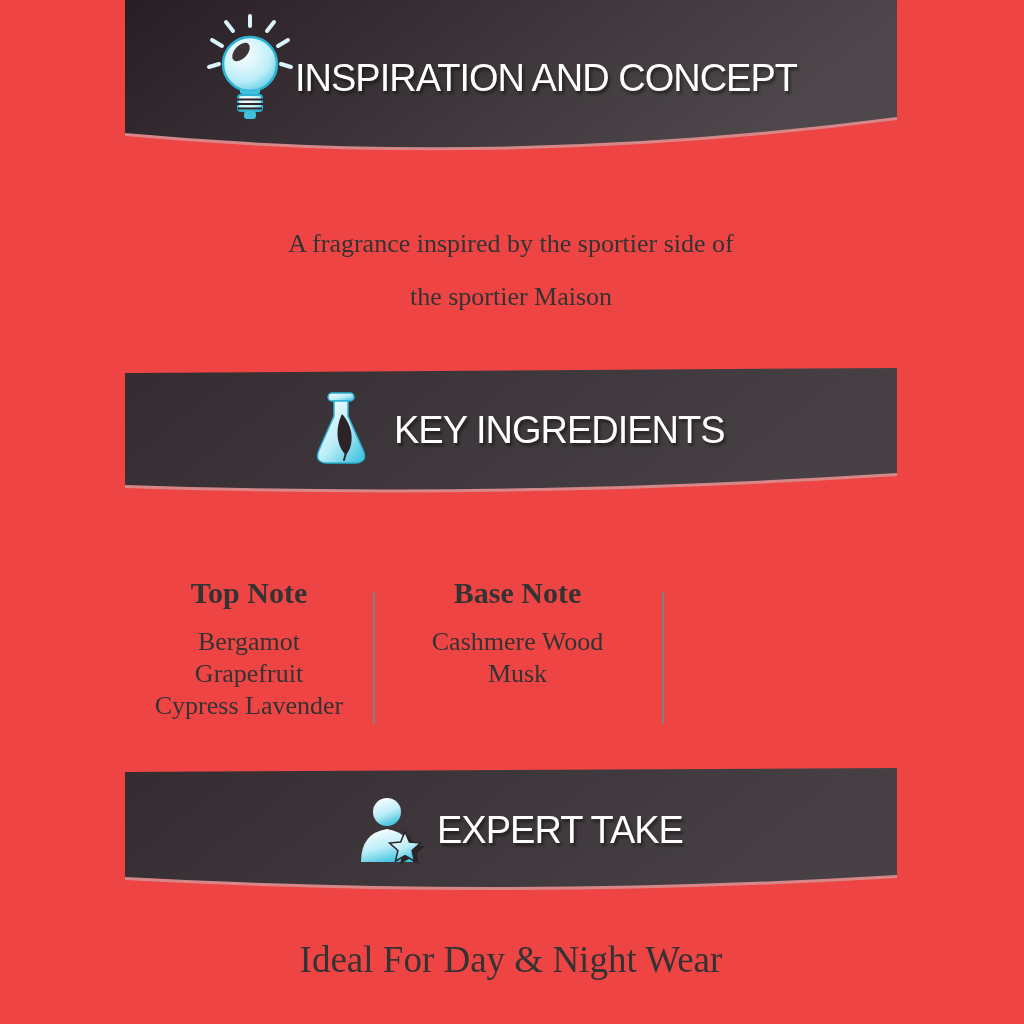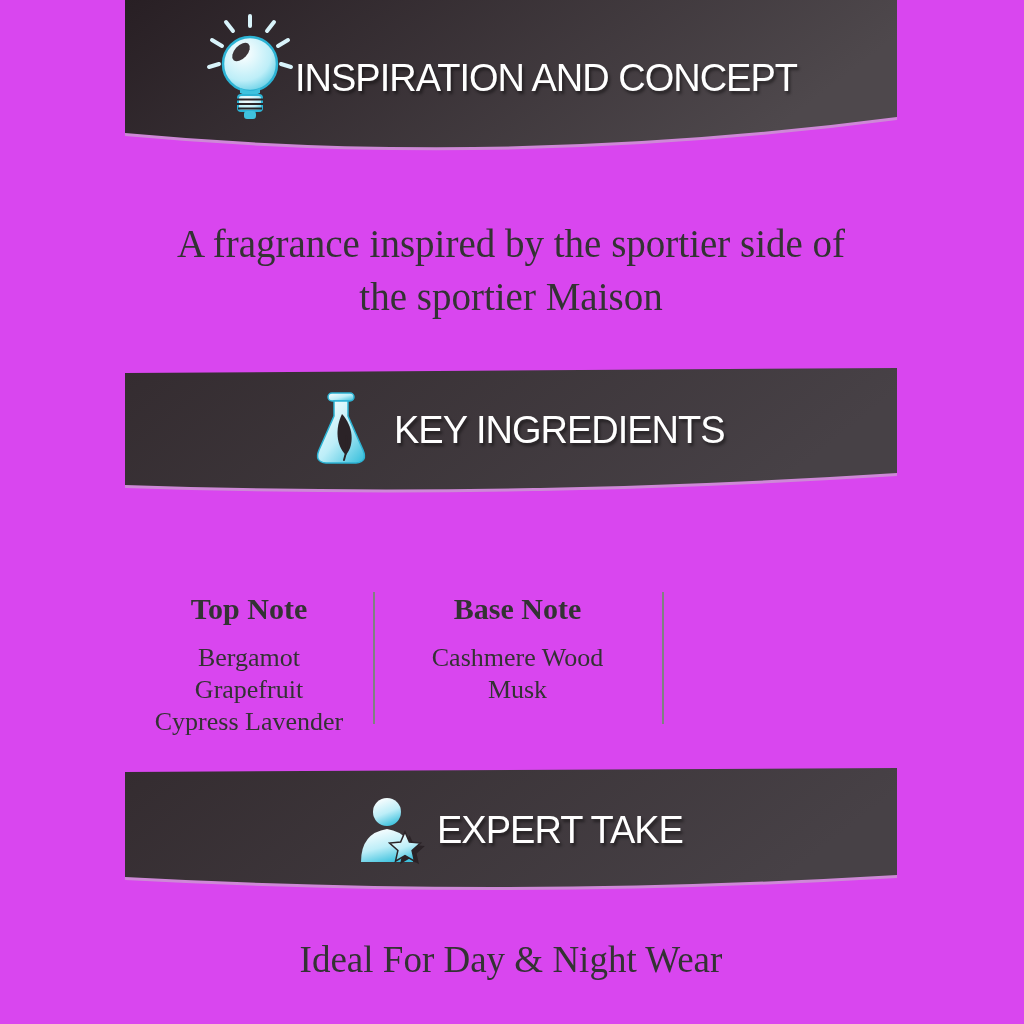--- a/index.html
+++ b/index.html
@@ -1,47 +1,46 @@
 <!DOCTYPE html>
 <html style="--banner-dark-left: #281f24; --banner-dark-right: #4e484c; --banner-mid-left: #342c30; --banner-mid-right: #474146; --curve-shadow: #c4c0c2; --icon-cyan: #3fc2de; --icon-cyan-deep: #2cb3d4; --icon-cyan-light: #bdeef8; --icon-dark: #2b2327; --heading-white: #ffffff; --text-dark: #333333; --divider-gray: #808080;"><head>
 <meta charset="utf-8">
 <style>
   html,body{margin:0;padding:0;background:#fff;}
   .page{
-    position:relative;width:1024px;height:1024px;background:#d946ef;overflow:hidden;
+    position:relative;width:1024px;height:1024px;background:#ef4444;overflow:hidden;
     font-family:"Liberation Serif","DejaVu Serif",serif;
   }
   svg.banner{position:absolute;left:125px;width:772px;display:block;}
   .banner-title{
     position:absolute;
     font-family:"Liberation Sans","DejaVu Sans",sans-serif;
     font-weight:400;
     font-size:38px;
     line-height:44px;
     letter-spacing:-1px;
     color:var(--heading-white,#ffffff);
     text-shadow:2px 3px 3px rgba(0,0,0,0.45);
     white-space:nowrap;
   }
   .icon-svg{position:absolute;display:block;}
   .concept-text{
     position:absolute;left:125px;top:217px;width:772px;
     text-align:center;
-    font-size:39px;line-height:53px;
+    font-size:26px;line-height:53px;
     color:var(--text-dark,#333333);
   }
   .notes{
     position:absolute;left:125px;top:575px;width:772px;
     display:grid;grid-template-columns:248px 289px 235px;
   }
   .note-col{text-align:center;}
   .note-header{
     font-size:30px;line-height:36px;font-weight:600;
     color:var(--text-dark,#333333);
-    margin-top:16px;
   }
   .note-items{margin-top:15px;font-size:26px;line-height:32px;color:var(--text-dark,#333333);}
   .note-divider{
     position:absolute;top:592px;width:2px;height:132px;
     background:var(--divider-gray,#808080);
   }
   .divider-1{left:373px;}
   .divider-2{left:662px;}
   .expert-text{
     position:absolute;left:125px;top:938px;width:772px;

